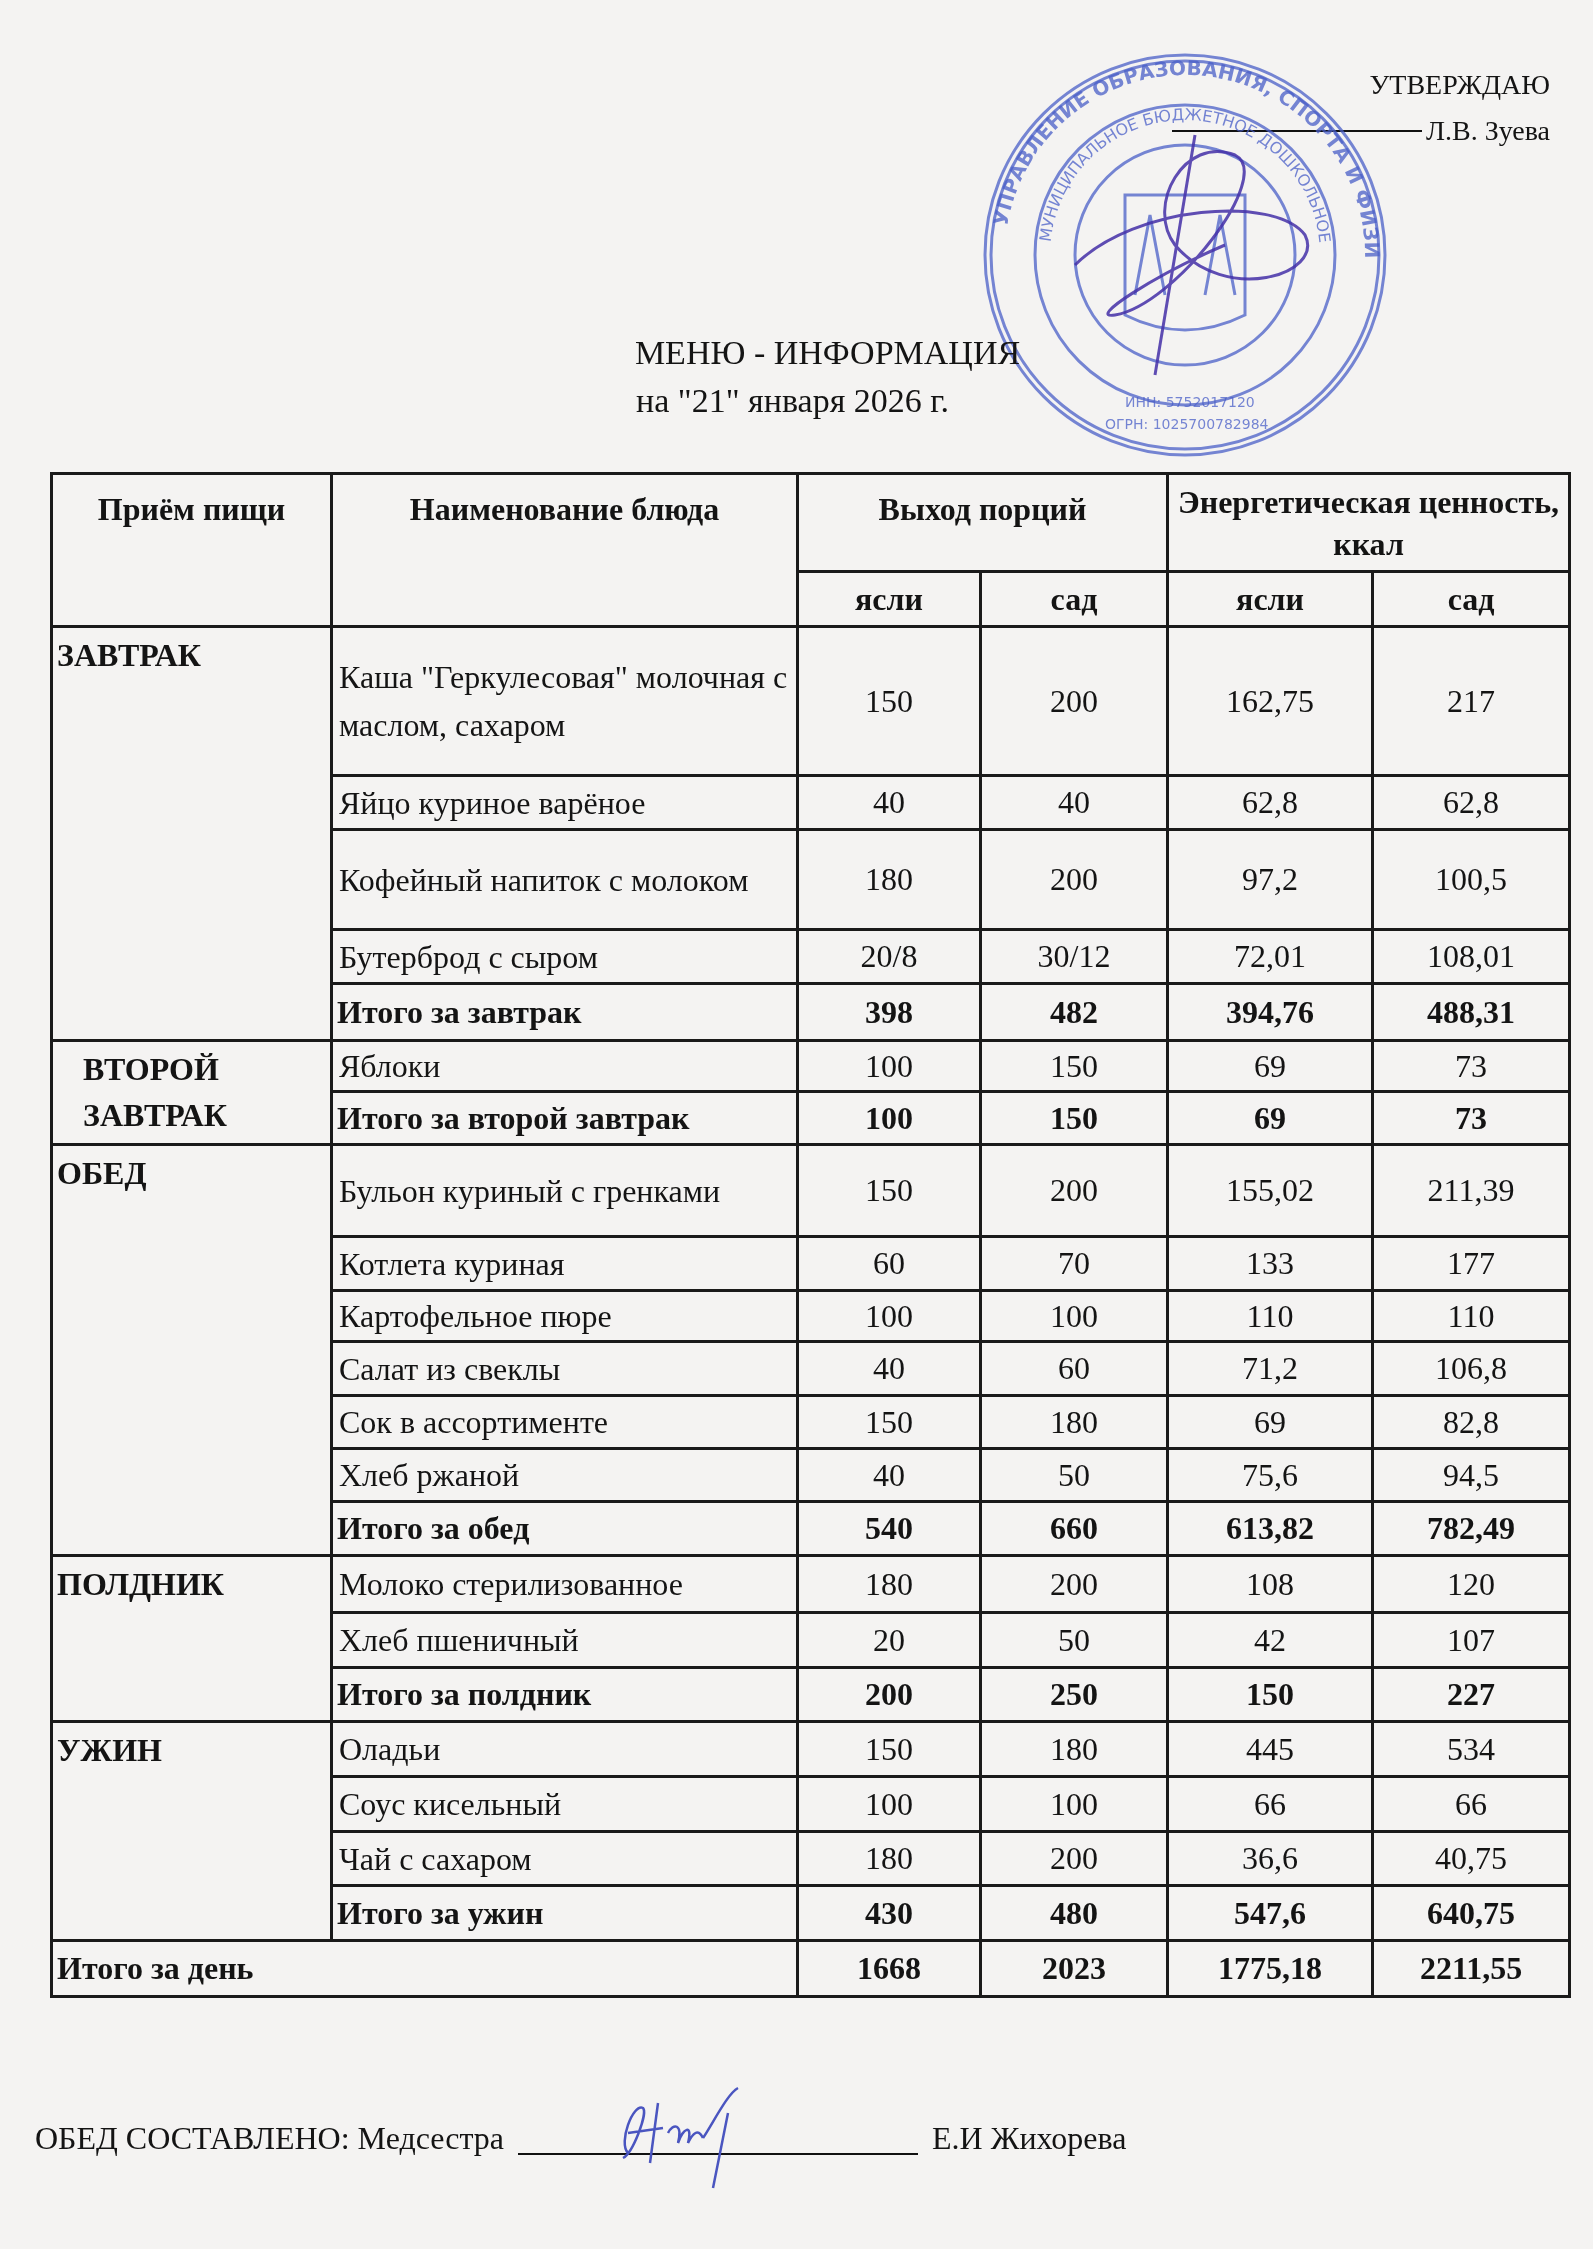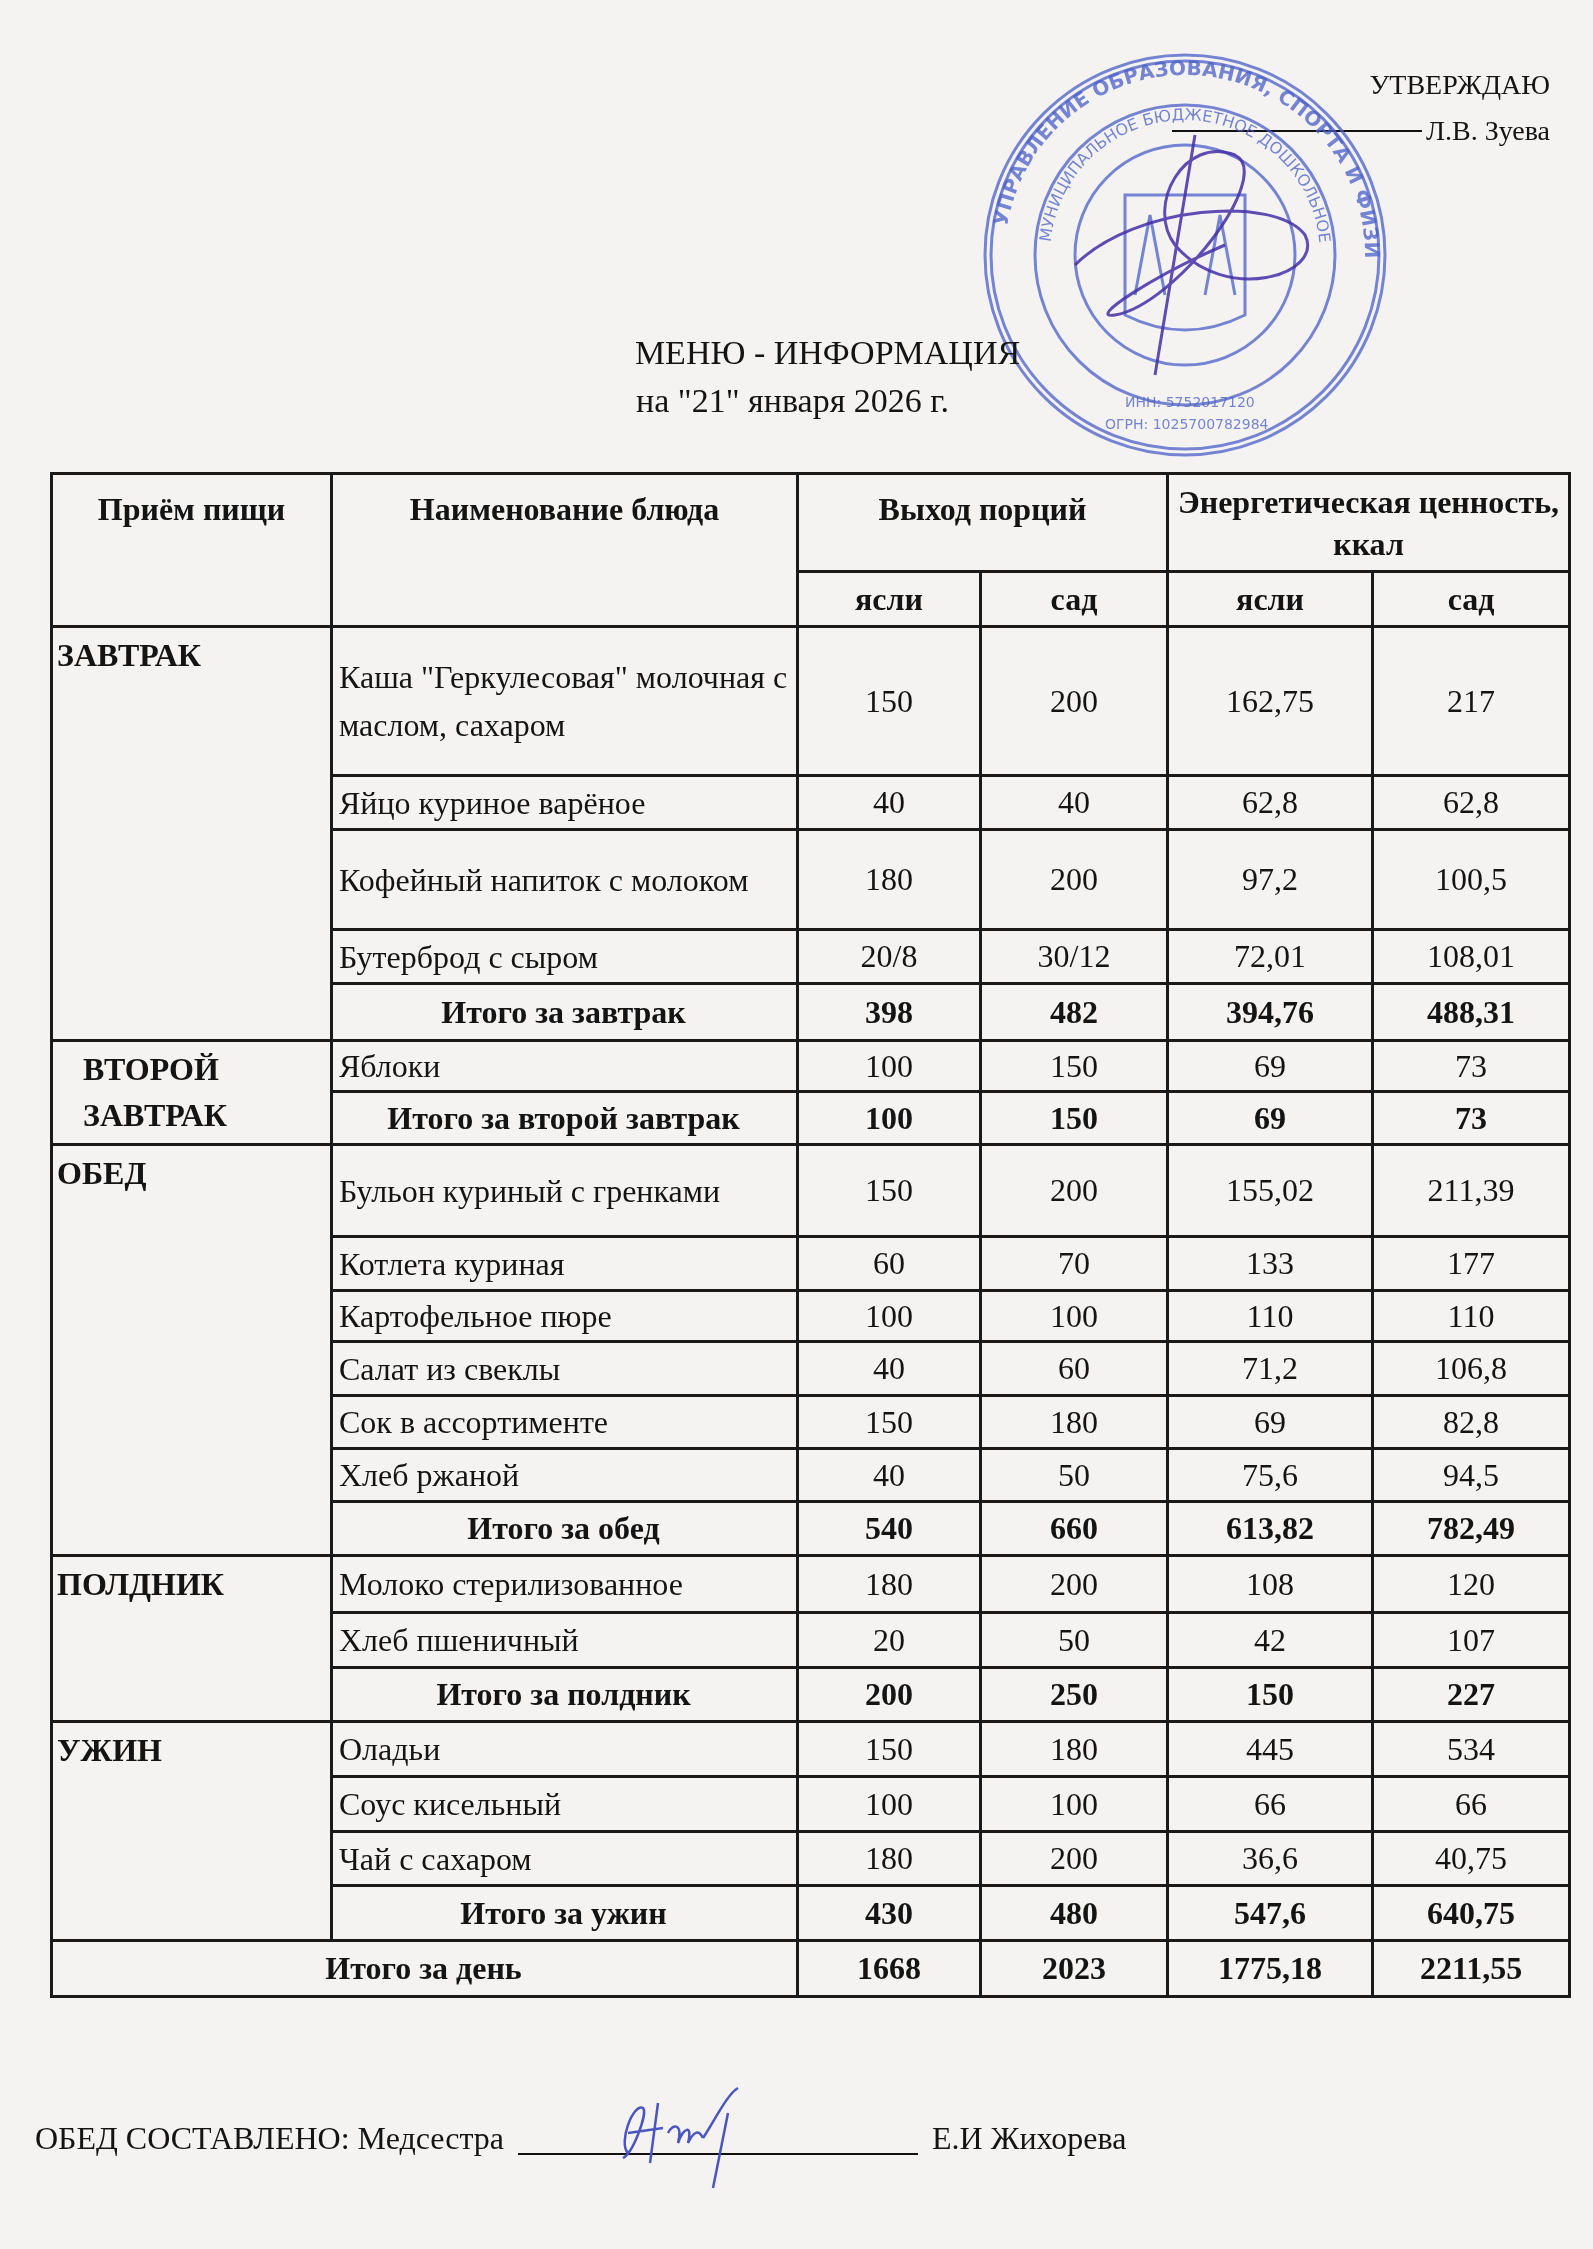--- a/index.html
+++ b/index.html
@@ -32,21 +32,21 @@
   }
   table.menu td, table.menu th {
     border: 3px solid #1a1a1a; padding: 0 4px; vertical-align: middle;
   }
   table.menu th { font-weight: bold; text-align: center; vertical-align: top; padding-top: 10px; line-height: 48px; }
   table.menu th.sub { vertical-align: middle; padding-top: 0; }
   .meal { font-weight: bold; text-align: left; vertical-align: top !important; line-height: 46px; padding-top: 4px !important; }
   .dish { text-align: left; line-height: 48px; padding-left: 6px !important; }
   .num { text-align: center; }
   .total td { font-weight: bold; }
-  .total .lbl { text-align: center; padding-right: 6px !important; }
+  .total .lbl { text-align: left; padding-right: 6px !important; }
 
   .footer {
     position: absolute; left: 35px; top: 2120px; font-size: 32px; white-space: nowrap;
   }
   .footer .sig-area {
     display: inline-block; width: 400px; border-bottom: 2px solid #111;
     vertical-align: -6px; margin: 0 6px; position: relative; height: 30px;
   }
   .stamp { position: absolute; left: 975px; top: 45px; width: 420px; height: 420px; pointer-events: none; }
   .sig-svg { position: absolute; pointer-events: none; }

